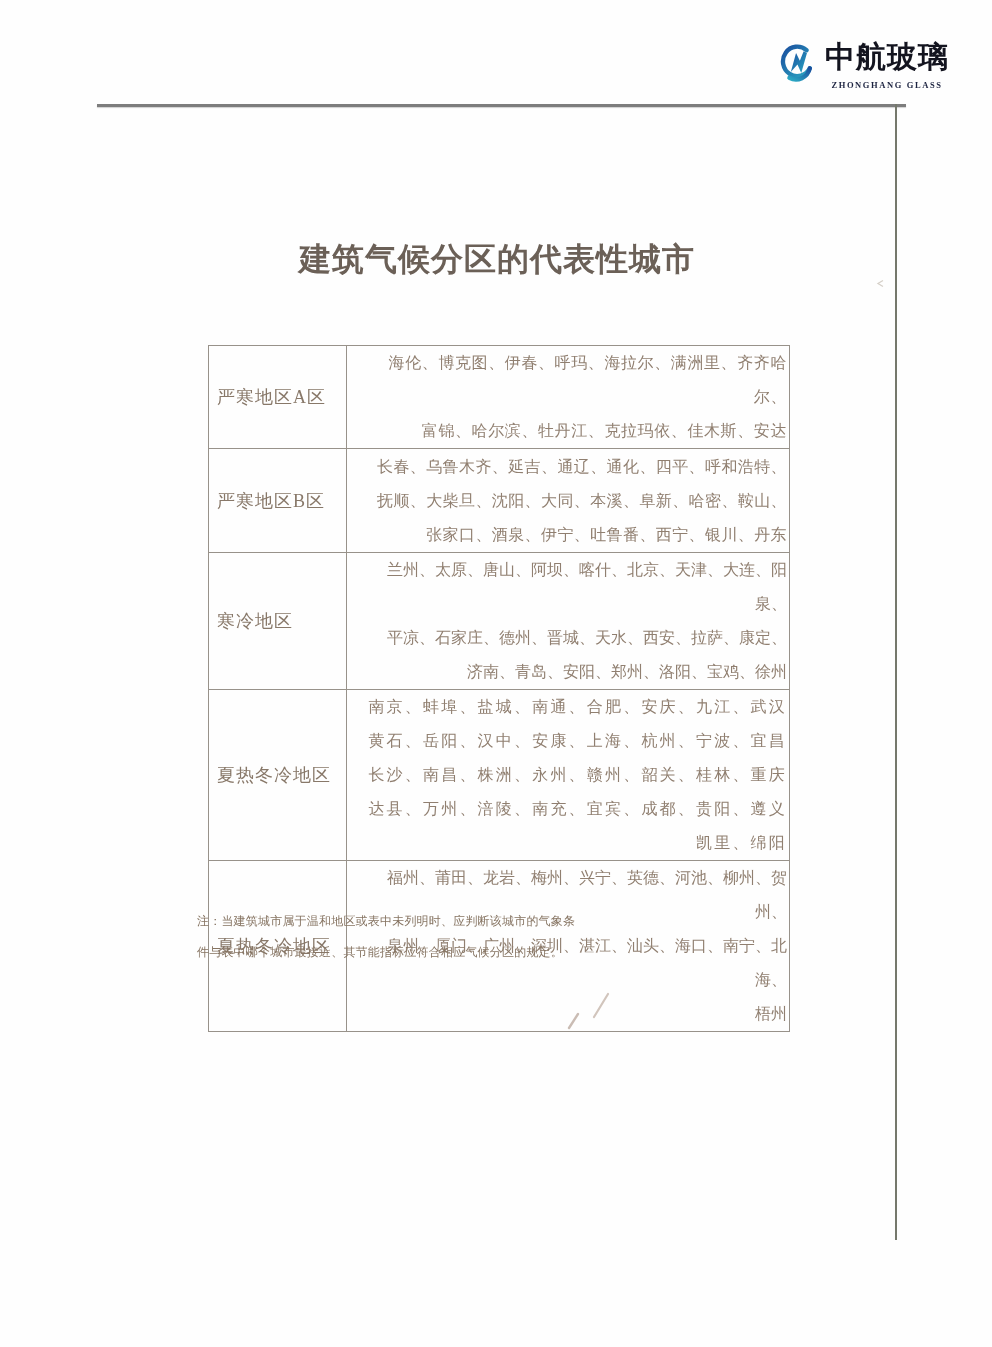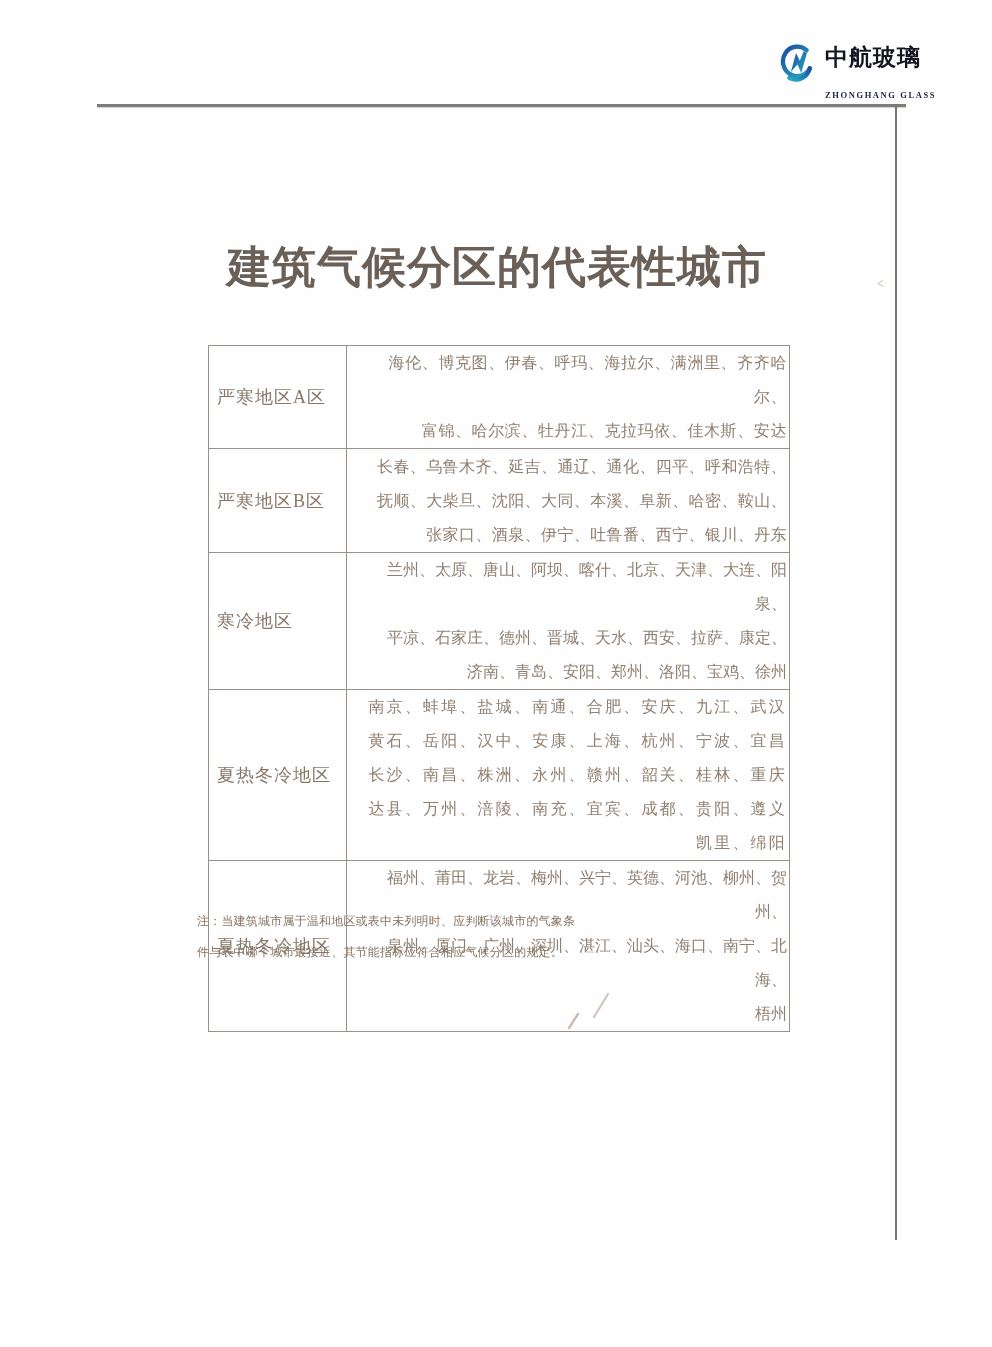--- a/index.html
+++ b/index.html
@@ -9,43 +9,43 @@
     background:#fefefe;
     overflow:hidden;
     font-family:"Liberation Serif","DejaVu Serif",serif;
   }
   
   .logo{position:absolute;left:778px;top:44px;display:flex;align-items:flex-start;}
   .logo-icon{display:block;}
   .logo-text{margin-left:9px;}
   .logo-name{
     font-family:"Liberation Sans","DejaVu Sans",sans-serif;
-    font-weight:bold;font-size:23px;line-height:26px;
+    font-weight:bold;font-size:30px;line-height:26px;
     letter-spacing:1px;color:#13141f;white-space:nowrap;
   }
   .logo-sub{
     font-family:"Liberation Serif","DejaVu Serif",serif;
     font-weight:bold;font-size:8.5px;letter-spacing:1.6px;
-    color:#1c2340;margin-top:20px;white-space:nowrap;
+    color:#1c2340;margin-top:10px;white-space:nowrap;text-align:center;
   }
   
   .top-edge{
     position:absolute;left:97px;top:104px;width:809px;height:2.5px;
     background:#7d7d7d;box-shadow:0 1px 1px rgba(125,125,125,.35);
   }
   .right-edge{
     position:absolute;left:895px;top:104px;width:2px;height:1136px;
     background:#75786c;
   }
   
   .title{
     position:absolute;left:97px;top:238px;width:800px;margin:0;
     text-align:center;
     font-family:"Liberation Sans","DejaVu Sans",sans-serif;
-    font-weight:bold;font-size:44px;letter-spacing:1px;
+    font-weight:bold;font-size:32px;letter-spacing:1px;
     color:#6b6057;
   }
   
   table.climate{
     position:absolute;left:208px;top:345px;
     width:582px;border-collapse:collapse;table-layout:fixed;
   }
   table.climate td{
     border:1.6px solid #98928a;
     vertical-align:middle;

